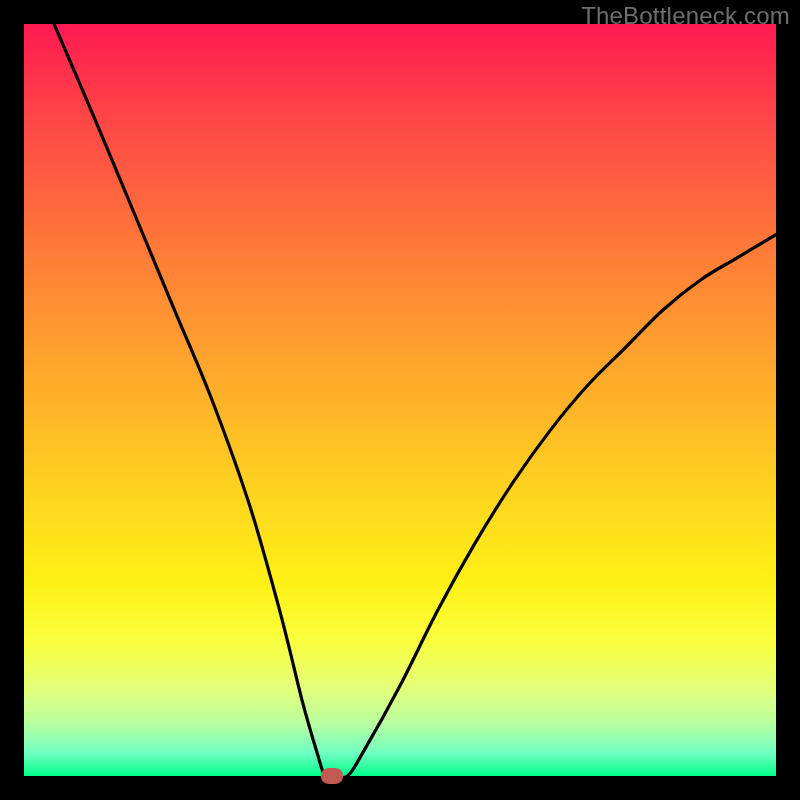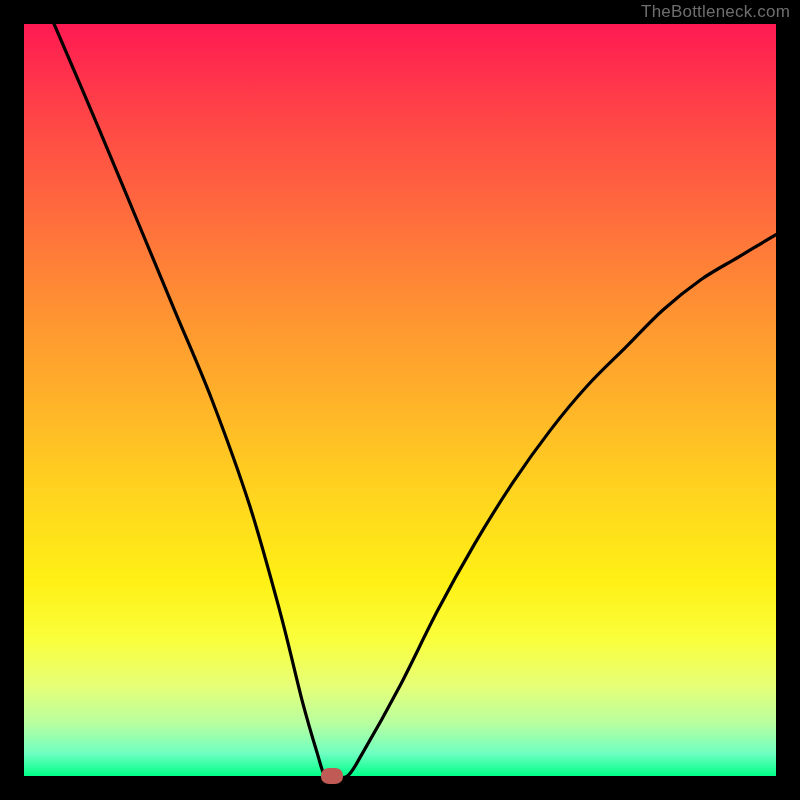--- a/index.html
+++ b/index.html
@@ -37,21 +37,21 @@
       #b8ffa0 93%,
       #6effc1 97%,
       #00ff88 100%
     );
   }
   .watermark {
     position: absolute;
     top: 2px;
     right: 10px;
     font-family: Arial, Helvetica, sans-serif;
-    font-size: 17px;
+    font-size: 24px;
     font-weight: 500;
     color: #6e6e6e;
     letter-spacing: 0.2px;
   }
   svg.curve {
     position: absolute;
     left: 0;
     top: 0;
     width: 752px;
     height: 752px;

